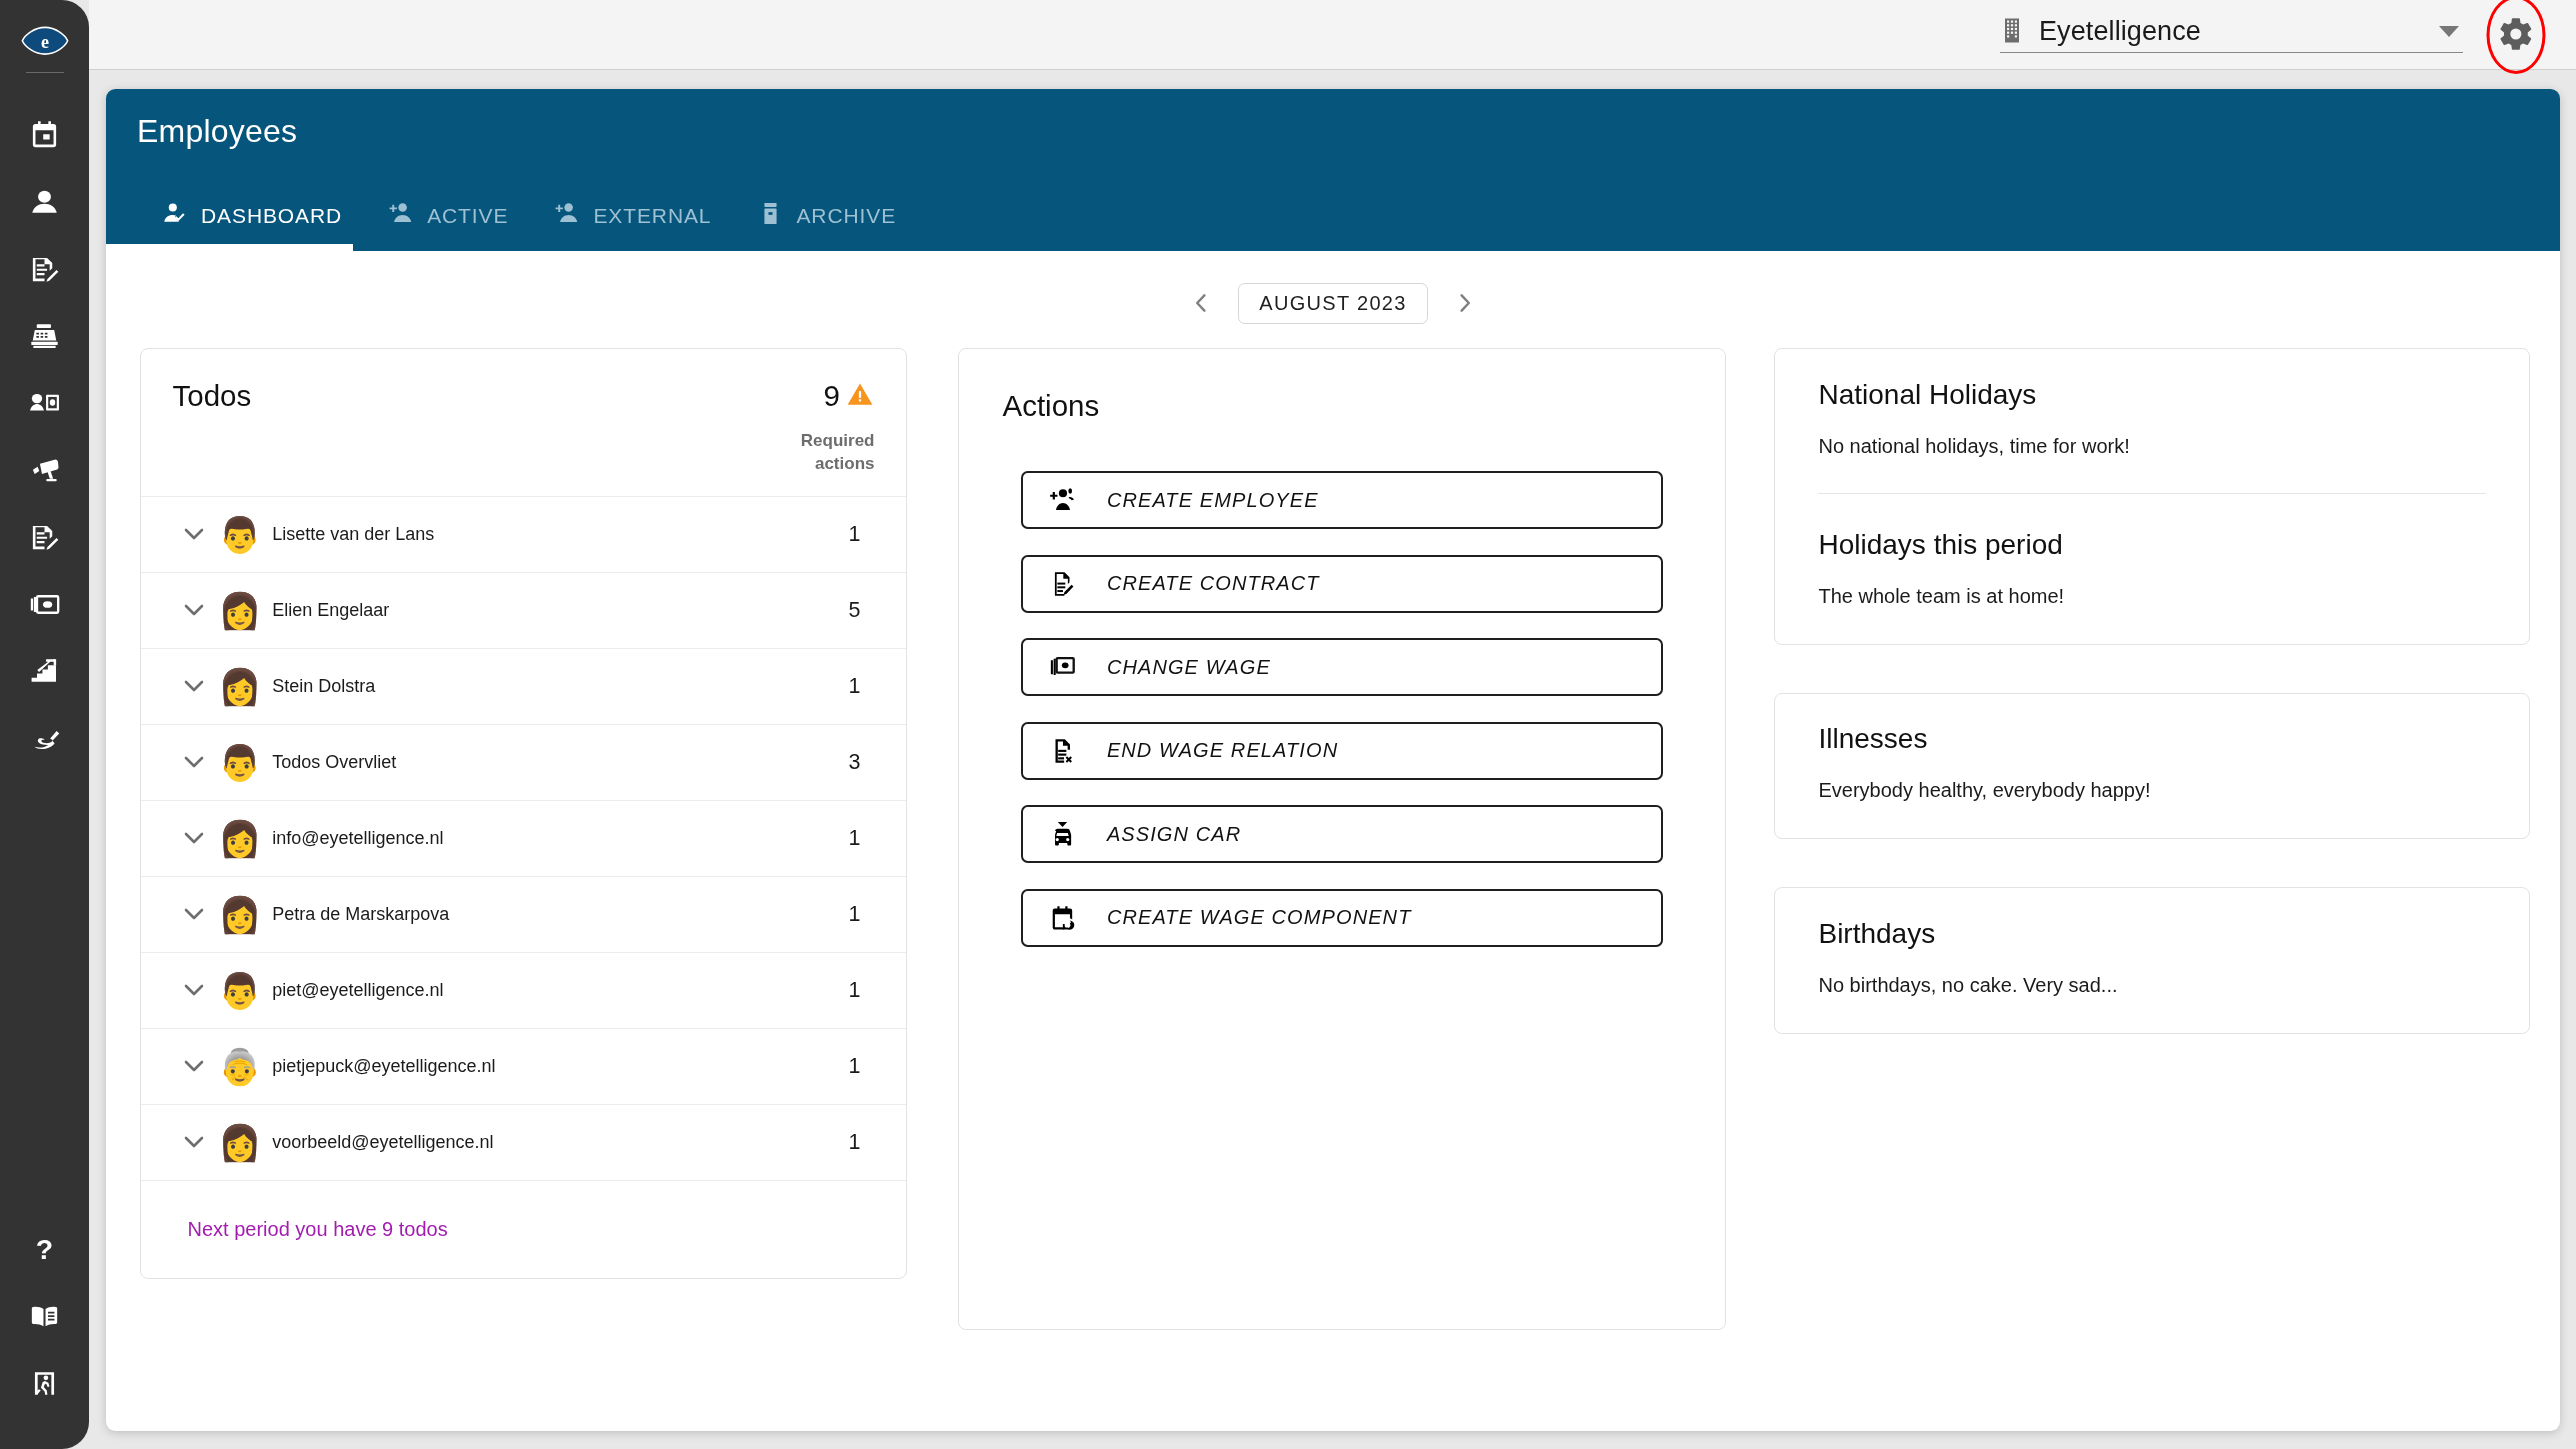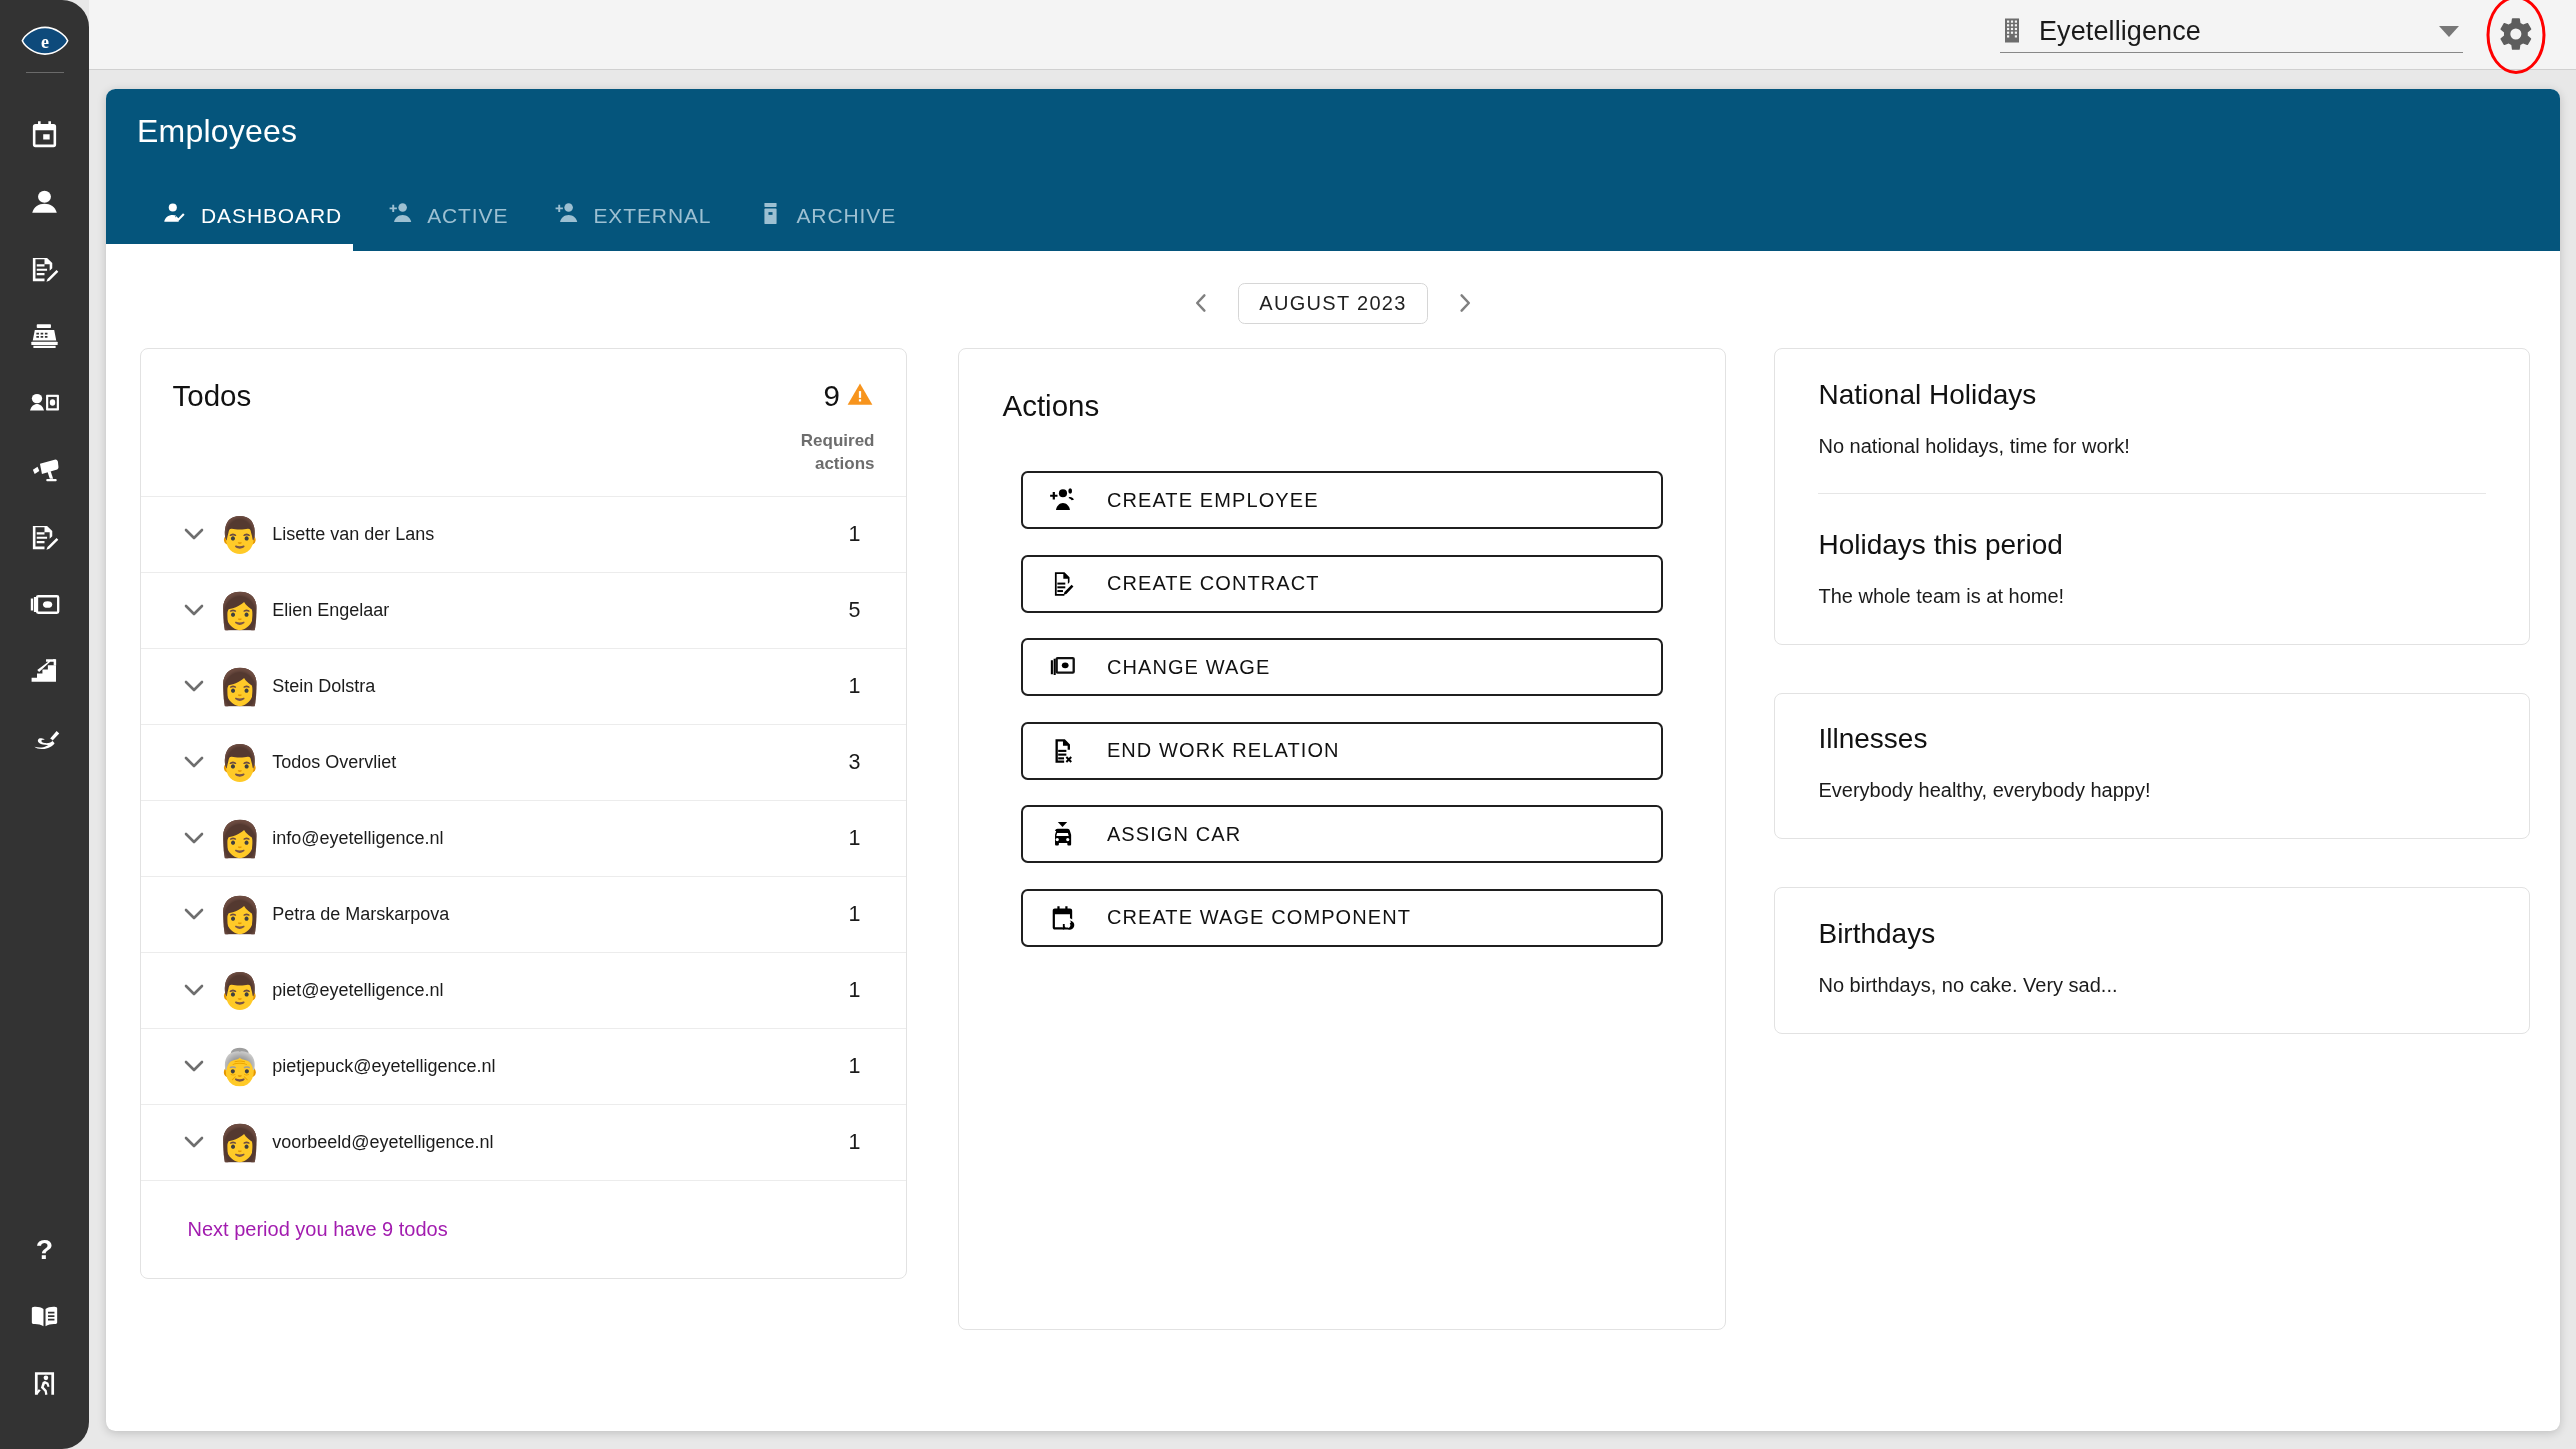--- a/index.html
+++ b/index.html
@@ -154,20 +154,21 @@
   }
   
   #actions-card { padding: 31px 0 47px 0; min-height: 982px; }
   #actions-title { font-size: 29.5px; color:#111; padding: 9.4px 0 0 43px; font-weight:400;}
   #actions-list { padding: 48px 62px 0 62px; display:flex; flex-direction:column; gap: 25.5px;}
   .action-btn {
     display:flex; align-items:center;
     border: 2px solid #1f1f1f; border-radius: 6.7px;
     height: 58px; padding-left: 24px; cursor:pointer;
     background:#fff;
+    font-style:italic;
   }
   .action-ico { width: 50px; display:flex; align-items:center; }
   .action-label { font-size: 20px; letter-spacing: 1.1px; color:#111; margin-left: 9.4px;}
   
   .info-card { padding: 29.5px 43px 36px 43px; margin-bottom: 48px; }
   .info-title { font-size: 28px; color:#111; font-weight:400; }
   .info-body { font-size: 20px; color:#1b1b1b; margin-top: 24px; }
   .info-hr { border:0; border-top:1.3px solid #e6e6e6; margin: 35px 0 0 0; }
   .info-sub { margin-top: 35px; }
 </style>
@@ -564,21 +565,21 @@
             <div class="action-btn">
               <span class="action-ico">
                 <svg width="31" height="28" viewBox="0 0 24 24">
                     <path d="M6 2h8l4.4 4.4V11h-2V7.5h-4V3.8H8v16.4h5.4V22H6V2z"></path>
                     <rect x="8.3" y="11" width="7" height="1.8"></rect>
                     <rect x="8.3" y="14.2" width="7" height="1.8"></rect>
                     <rect x="8.3" y="17.4" width="5" height="1.8"></rect>
                     <path d="M15.9 16.6l1.5 1.5 1.5-1.5 1.2 1.2-1.5 1.5 1.5 1.5-1.2 1.2-1.5-1.5-1.5 1.5-1.2-1.2 1.5-1.5-1.5-1.5 1.2-1.2z"></path>
                   </svg>
               </span>
-              <span class="action-label">END WORK RELATION</span>
+              <span class="action-label">END WAGE RELATION</span>
             </div>
 
             <div class="action-btn">
               <span class="action-ico">
                 <svg width="31" height="28" viewBox="0 0 24 24">
                     <path d="M8 1.8h8l-4 4.2-4-4.2z"></path>
                     <path d="M5.6 9.4c.4-1.3 1-1.9 2.2-1.9h8.4c1.2 0 1.8.6 2.2 1.9l1 3.2v8.1c0 .6-.5 1.1-1.1 1.1h-1.1c-.6 0-1.1-.5-1.1-1.1v-1H8.9v1c0 .6-.5 1.1-1.1 1.1H6.7c-.6 0-1.1-.5-1.1-1.1v-8.1l1-3.2zm1.1 4.4h10.6l-.7-2.6H7.4l-.7 2.6zm.8 4.4a1.4 1.4 0 1 0 0-2.8 1.4 1.4 0 0 0 0 2.8zm9 0a1.4 1.4 0 1 0 0-2.8 1.4 1.4 0 0 0 0 2.8z"></path>
                   </svg>
               </span>
               <span class="action-label">ASSIGN CAR</span>

